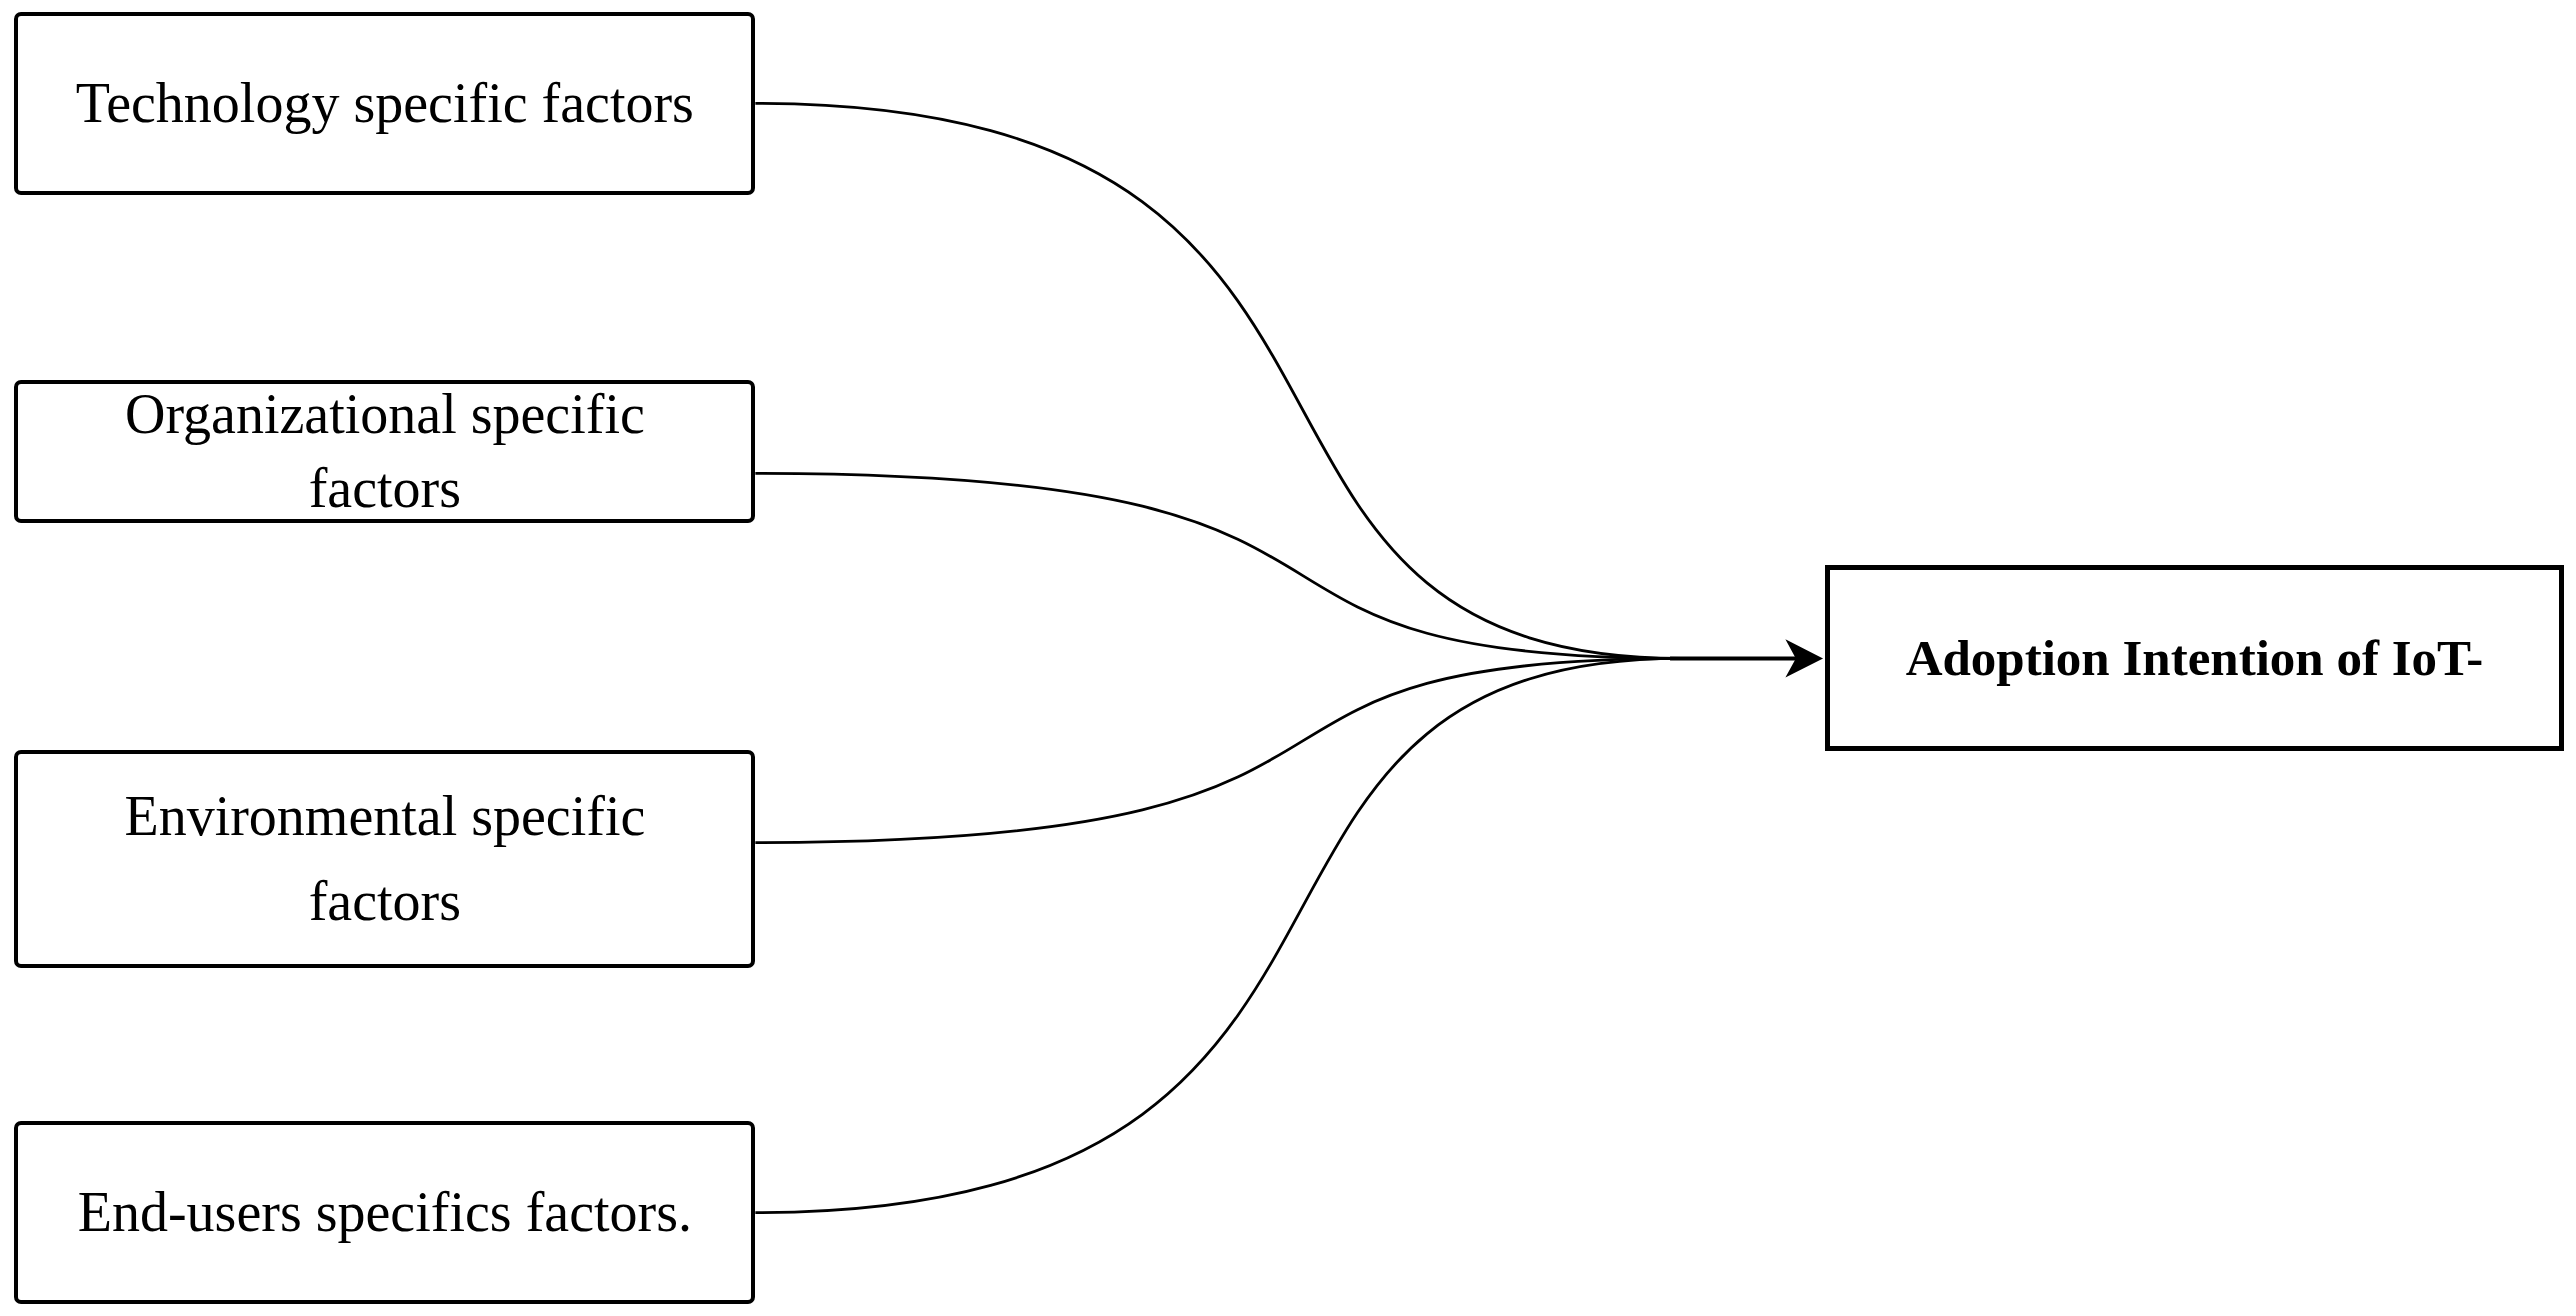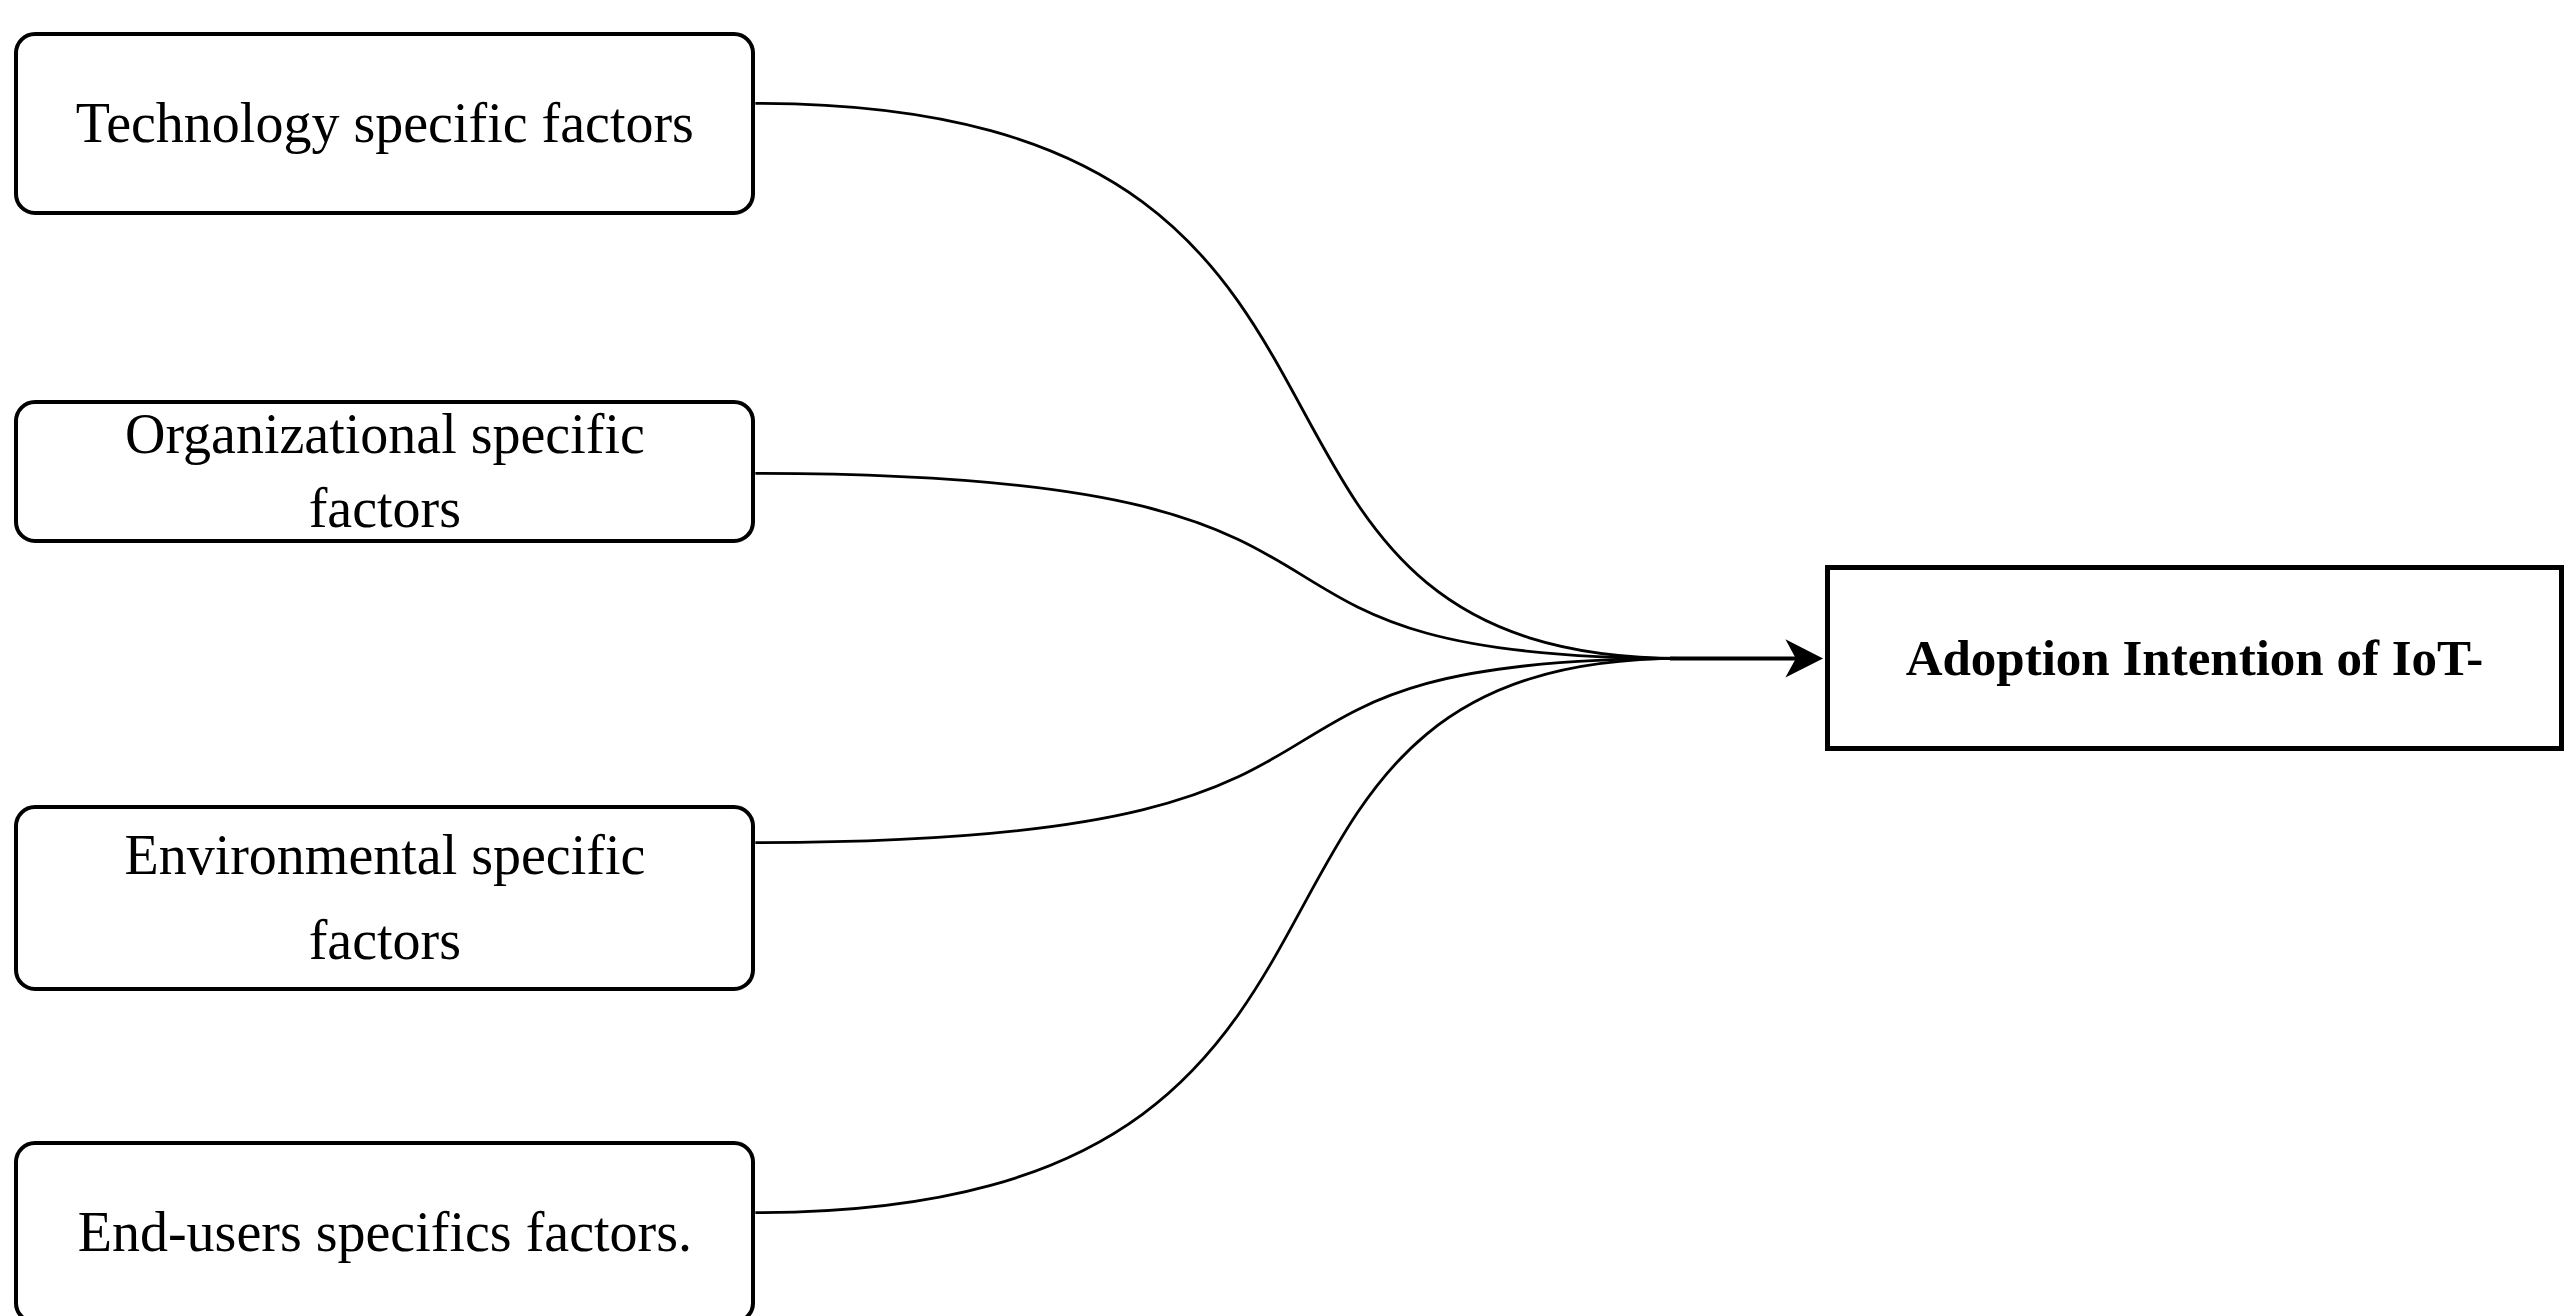--- a/index.html
+++ b/index.html
@@ -22,35 +22,34 @@
     top: 0;
     width: 2576px;
     height: 1316px;
   }
   .factor-box {
     position: absolute;
     left: 14.4px;
     width: 741px;
     box-sizing: border-box;
     border: 4.8px solid #000000;
-    border-radius: 21px;
+    border-radius: 7px;
     background: #ffffff;
     display: flex;
     flex-direction: column;
     justify-content: center;
     align-items: center;
     text-align: center;
     font-size: 56px;
     line-height: 1.32;
-    margin-top: 20px;
   }
   .factor-box .line { display: block; }
   #factor-box-technology    { top: 12px;   height: 183px; }
   #factor-box-organizational{ top: 380px;  height: 143px; }
-  #factor-box-environmental { top: 785px;  height: 186px; gap: 11px; }
+  #factor-box-environmental { top: 750px;  height: 218px; gap: 11px; }
   #factor-box-endusers      { top: 1121px; height: 183px; }
   .outcome-box {
     position: absolute;
     left: 1825px;
     top: 565px;
     width: 739px;
     height: 186px;
     box-sizing: border-box;
     border: 5.6px solid #000000;
     background: #ffffff;

